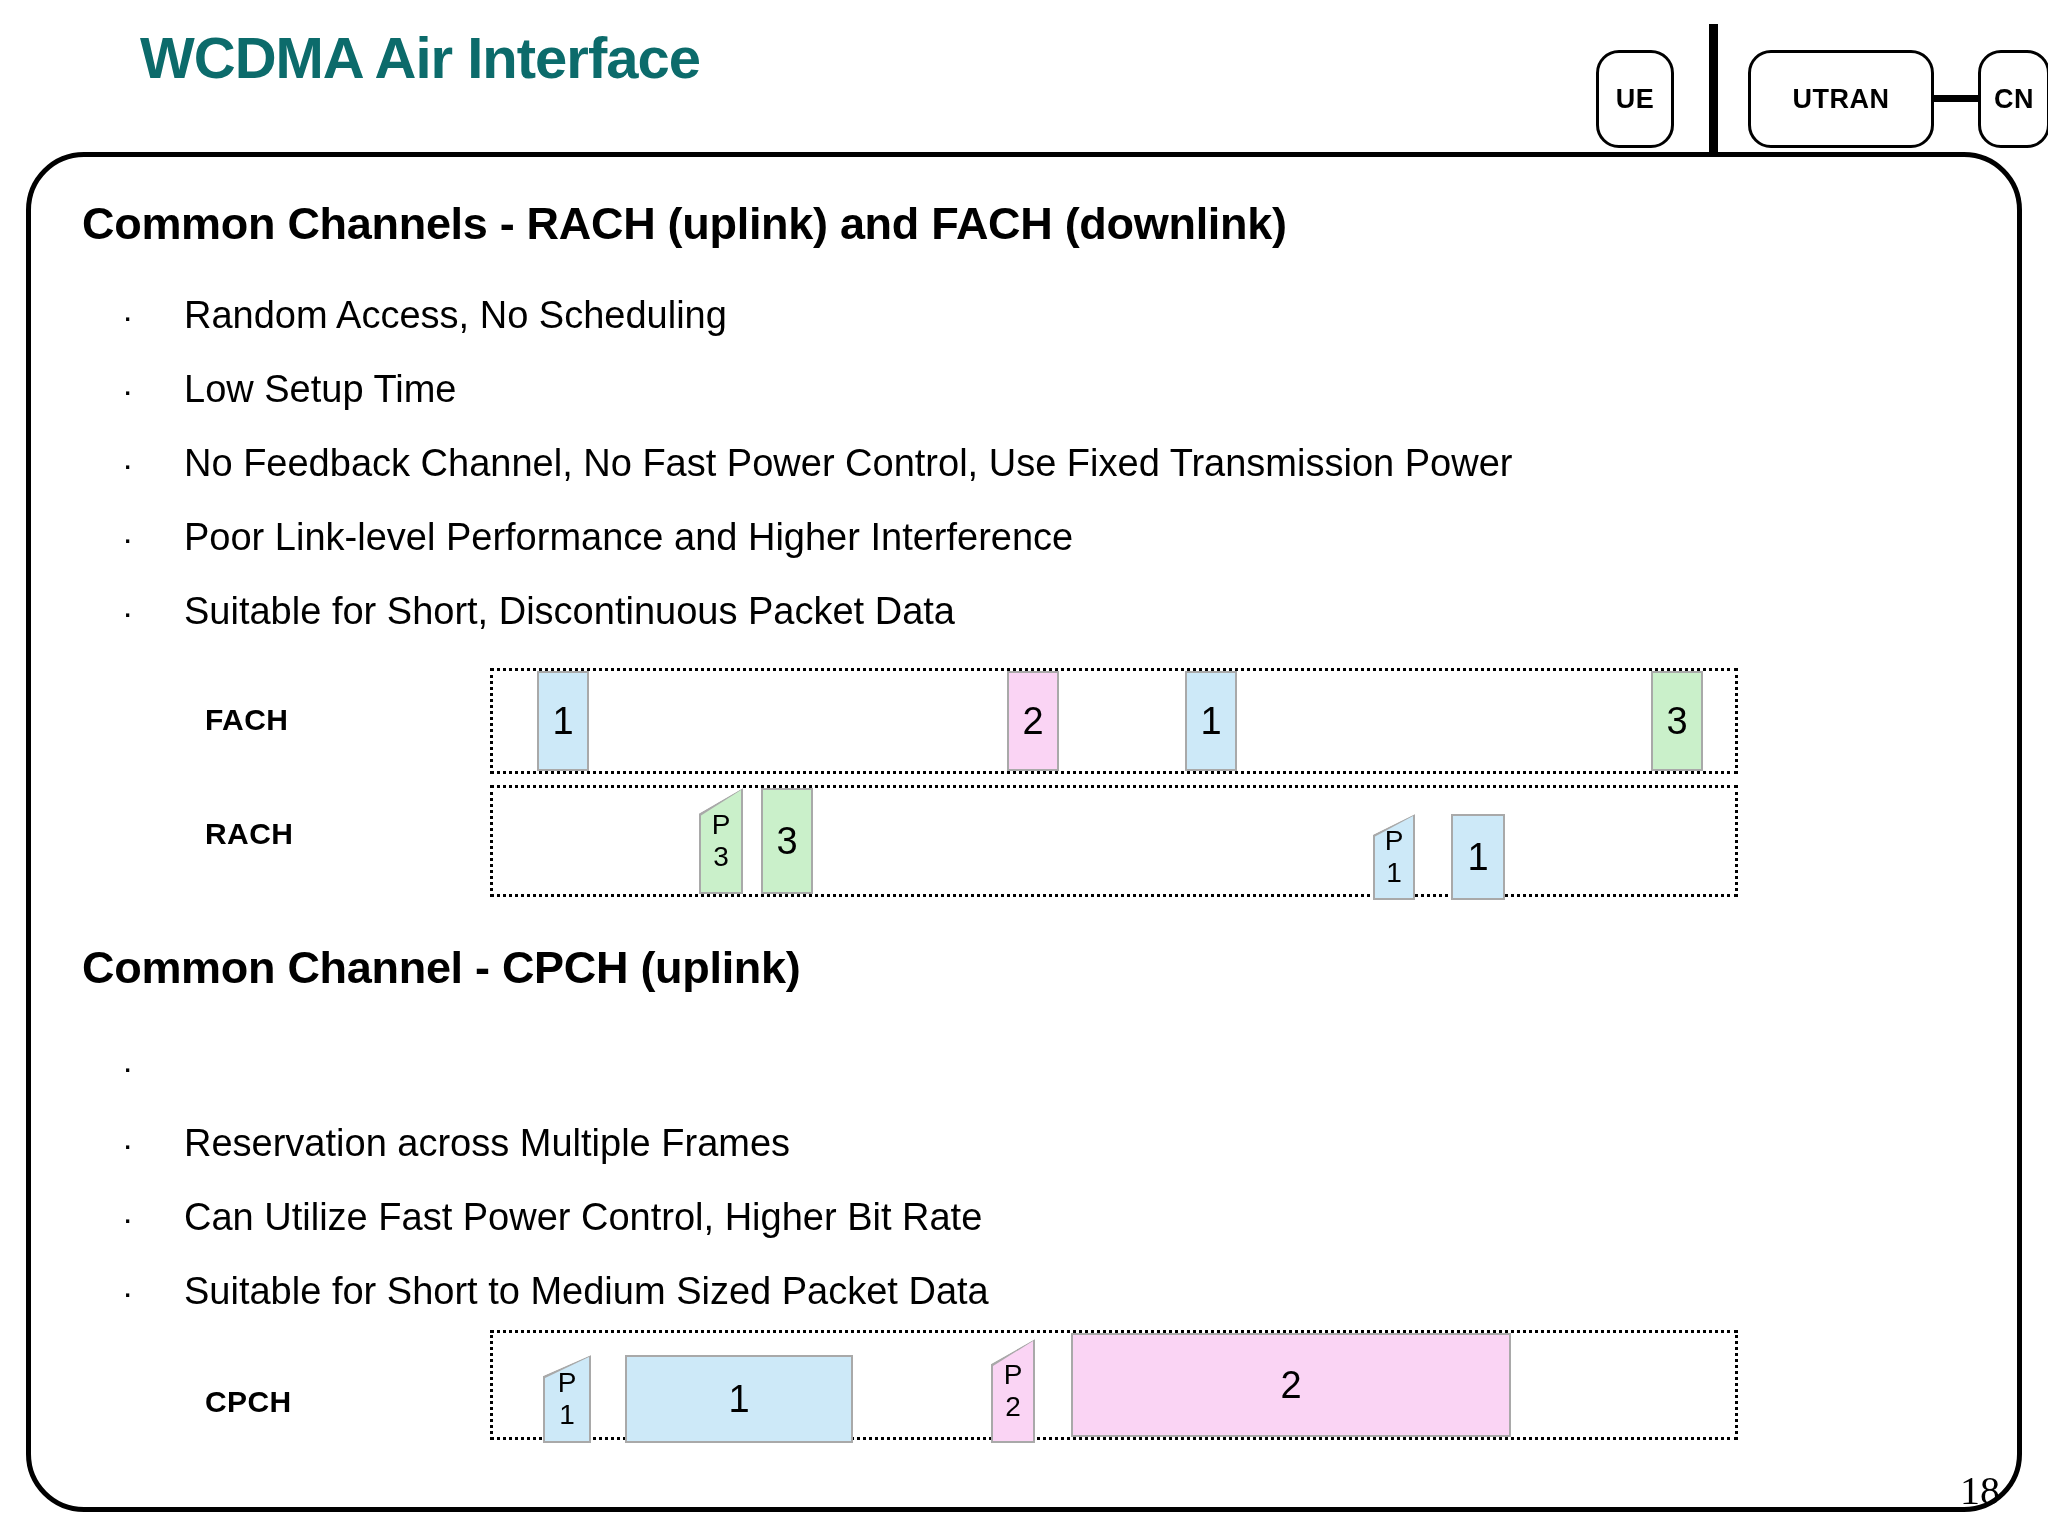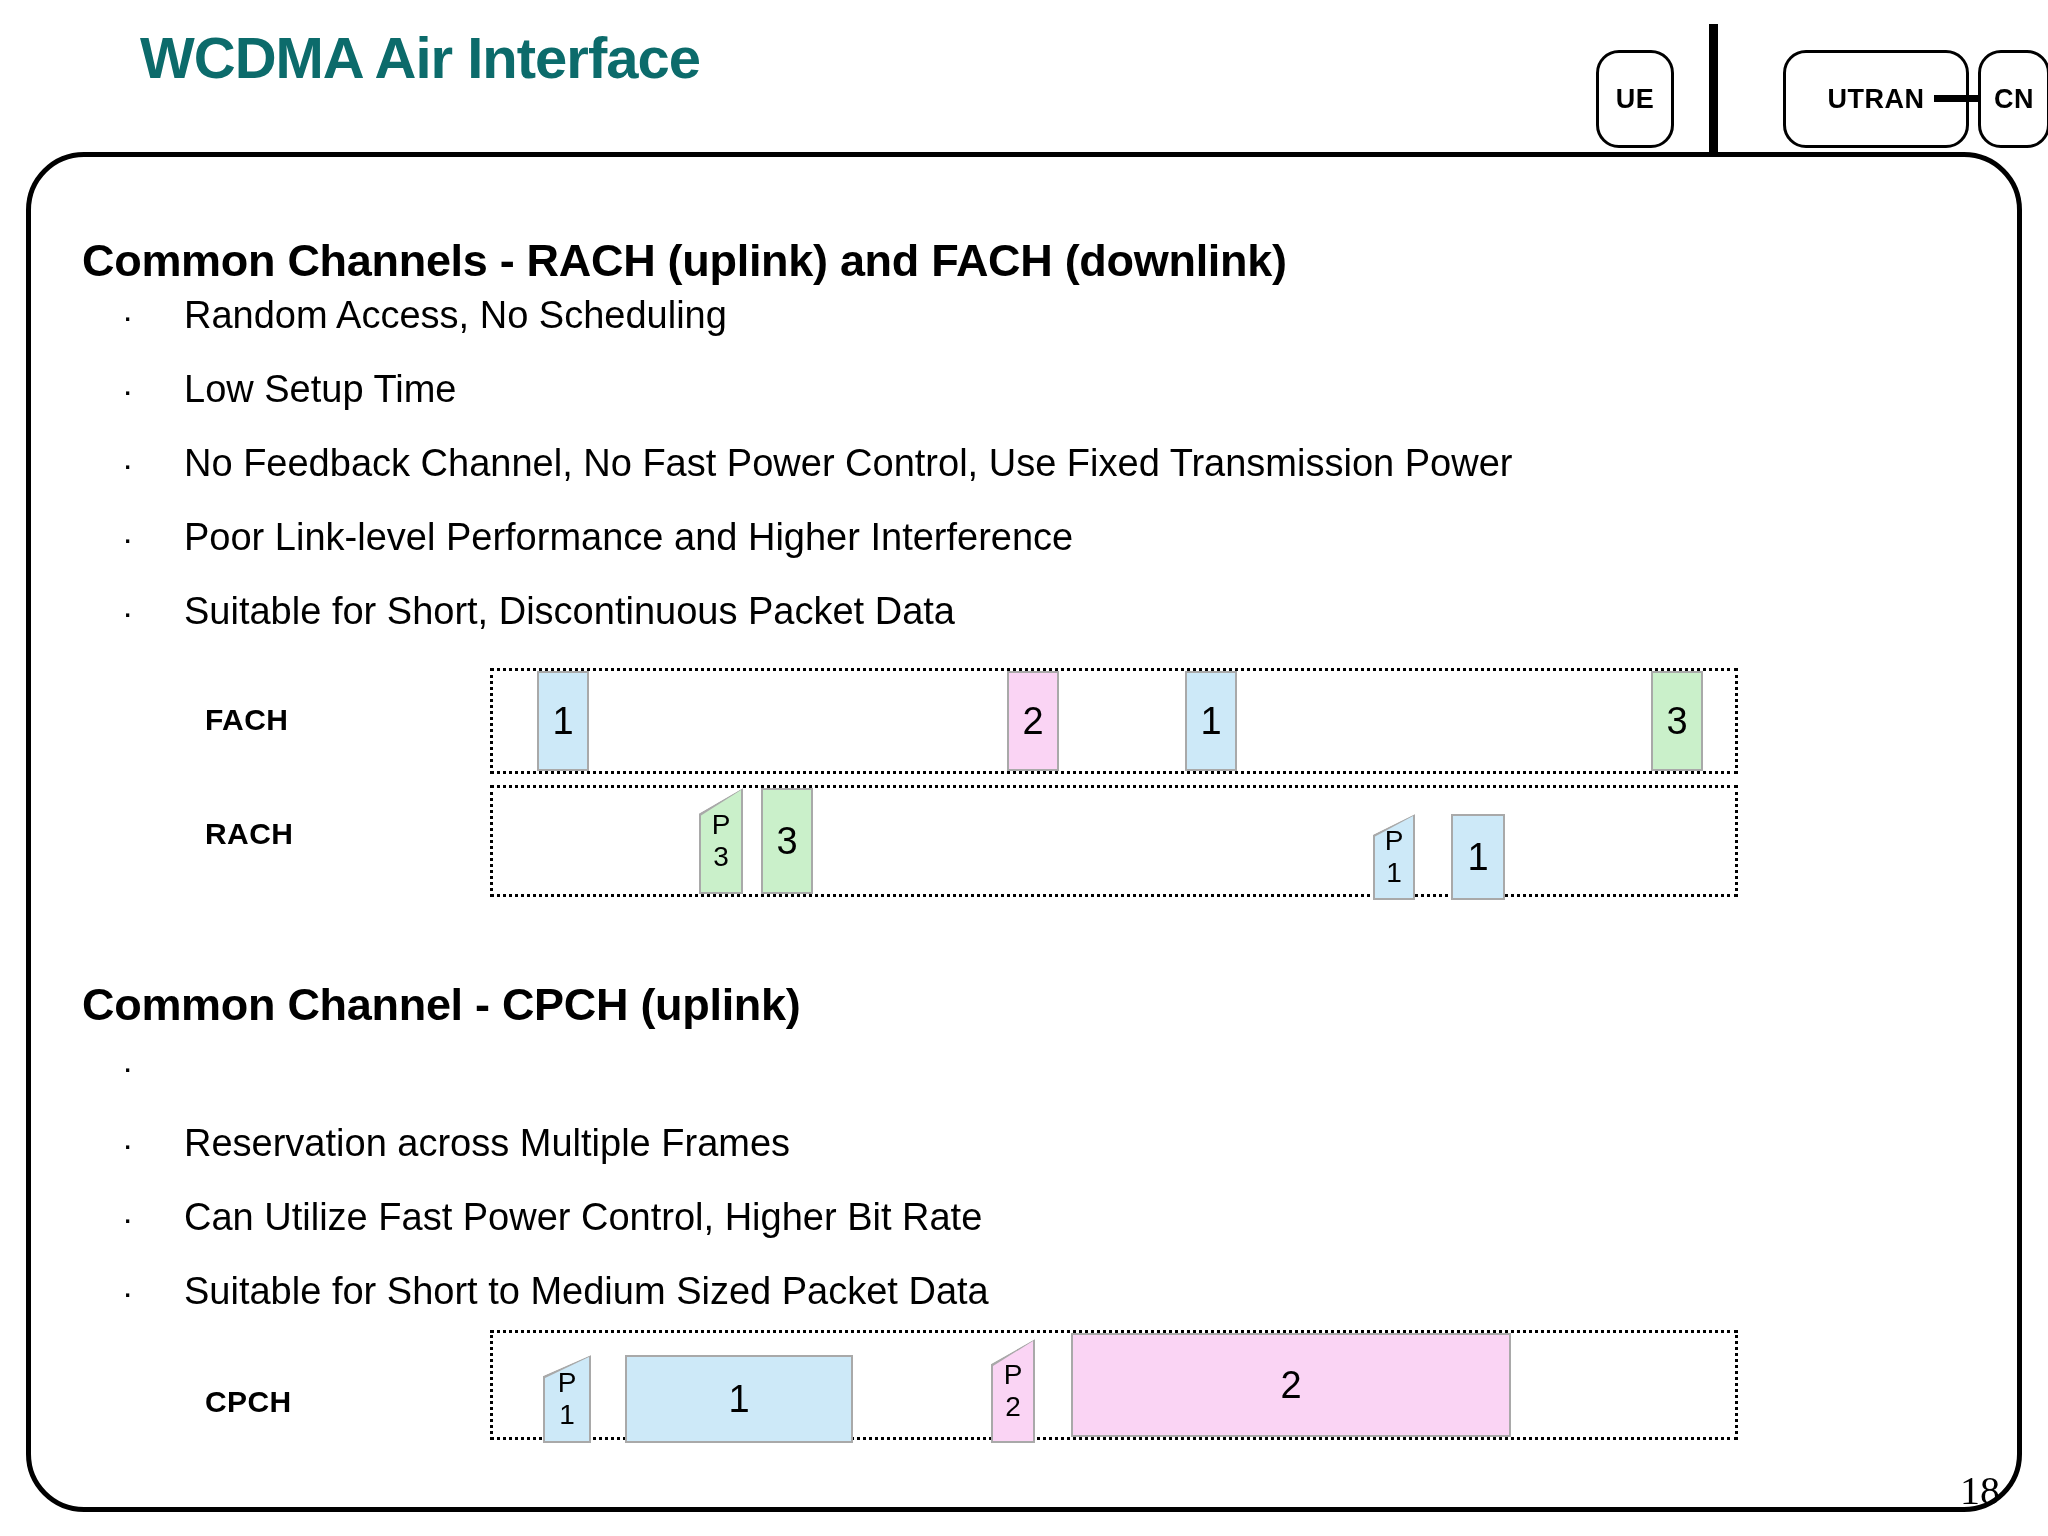--- a/index.html
+++ b/index.html
@@ -47,21 +47,21 @@
     background: #ffffff;
     display: flex;
     align-items: center;
     justify-content: center;
     font-size: 27px;
     font-weight: bold;
     color: #000000;
     letter-spacing: 0.5px;
   }
   .net-ue    { left: 0px;   top: 26px; width: 78px;  height: 98px; }
-  .net-utran { left: 152px; top: 26px; width: 186px; height: 98px; margin-left: 35px; }
+  .net-utran { left: 152px; top: 26px; width: 186px; height: 98px; }
   .net-cn    { left: 382px; top: 26px; width: 72px;  height: 98px; }
   .net-divider {
     position: absolute;
     left: 113px;
     top: 0px;
     width: 9px;
     height: 158px;
     background: #000000;
   }
   .net-link {
@@ -97,21 +97,20 @@
   
   .content { position: absolute; left: 0; top: 0; width: 100%; height: 100%; }
 
   .section-heading {
     position: absolute;
     font-size: 45px;
     font-weight: bold;
     color: #000000;
     white-space: nowrap;
     letter-spacing: -0.3px;
-    margin-top: 37px;
   }
   .heading-1 { left: 82px; top: 198px; }
   .heading-2 { left: 82px; top: 942px; }
 
   .bullet-row {
     position: absolute;
     display: flex;
     align-items: baseline;
     white-space: nowrap;
   }

